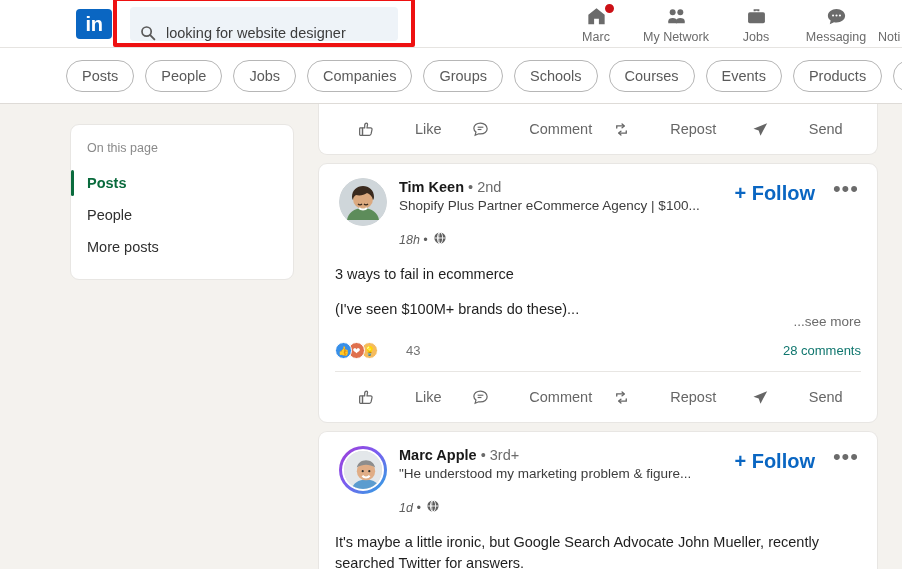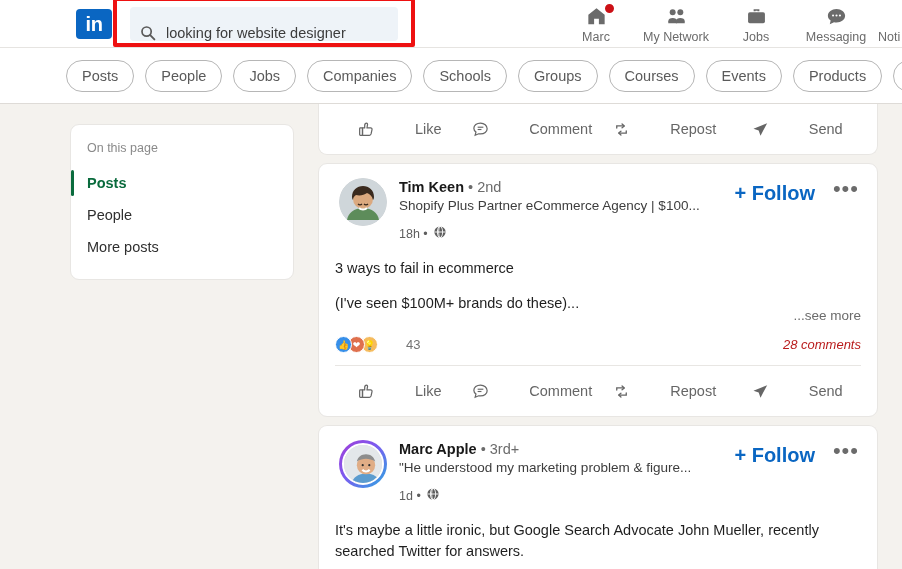--- a/index.html
+++ b/index.html
@@ -225,23 +225,24 @@
   .headline {
     font-size: 13.5px;
     color: #3d3d3d;
     margin-top: 3px;
     white-space: nowrap;
     overflow: hidden;
   }
   .metaline {
     font-size: 12.5px;
     color: #5e5e5e;
-    margin-top: 12px;
+    margin-top: 18px;
     display: flex;
     align-items: center;
+    font-style: italic;
   }
   .metaline svg { margin-left: 5px; }
 
   .follow {
     position: absolute;
     right: 62px; top: 18px;
     color: #0a66c2;
     font-size: 20px;
     font-weight: bold;
     white-space: nowrap;
@@ -286,21 +287,21 @@
     border: 1.5px solid #ffffff;
     margin-right: -4px;
     display: flex; align-items: center; justify-content: center;
     font-size: 9px;
     color: #ffffff;
   }
   .rx.like { background: #378fe9; z-index: 3; }
   .rx.love { background: #df704d; z-index: 2; }
   .rx.idea { background: #f5bb5c; z-index: 1; }
   .cnt { color: #737373; margin-left: 26px; }
-  .comments { margin-left: auto; color: #b91c1c; font-style: italic; }
+  .comments { margin-left: auto; color: #0f766e; }
   .sep { height: 1px; background: #e8e6e3; margin: 0 16px; }
 </style>
 </head>
 <body>
 
 <div class="header">
 
   <div class="brand">in</div>
 
   <div class="search-wrap">
@@ -367,22 +368,22 @@
     </div>
 
   </div>
 </div>
 
 <div class="filterbar">
   <div class="pill">Posts</div>
   <div class="pill">People</div>
   <div class="pill">Jobs</div>
   <div class="pill">Companies</div>
+  <div class="pill">Groups</div>
   <div class="pill">Schools</div>
-  <div class="pill">Groups</div>
   <div class="pill">Courses</div>
   <div class="pill">Events</div>
   <div class="pill">Products</div>
   <div class="pill">Services</div>
 </div>
 
 <div class="body">
 
   <div class="rail">
     <div class="rail-title">On this page</div>

